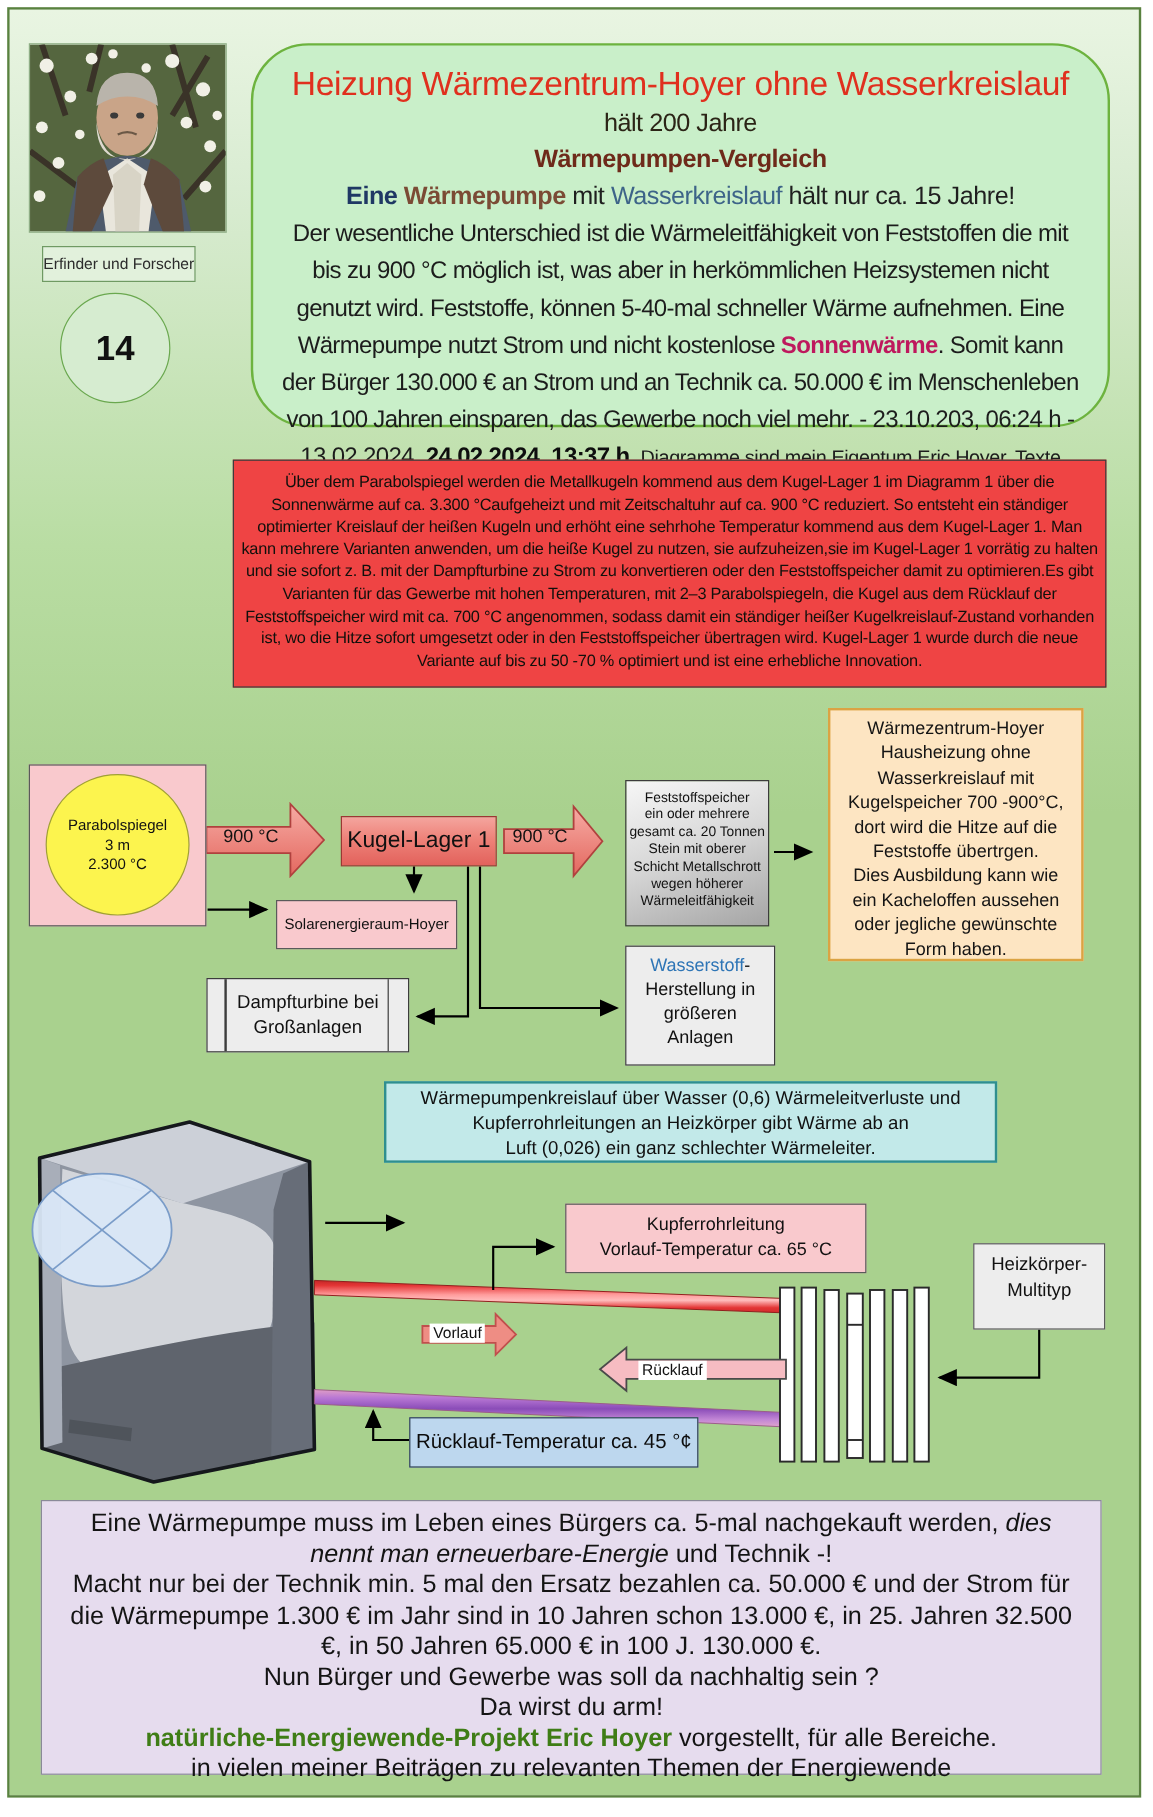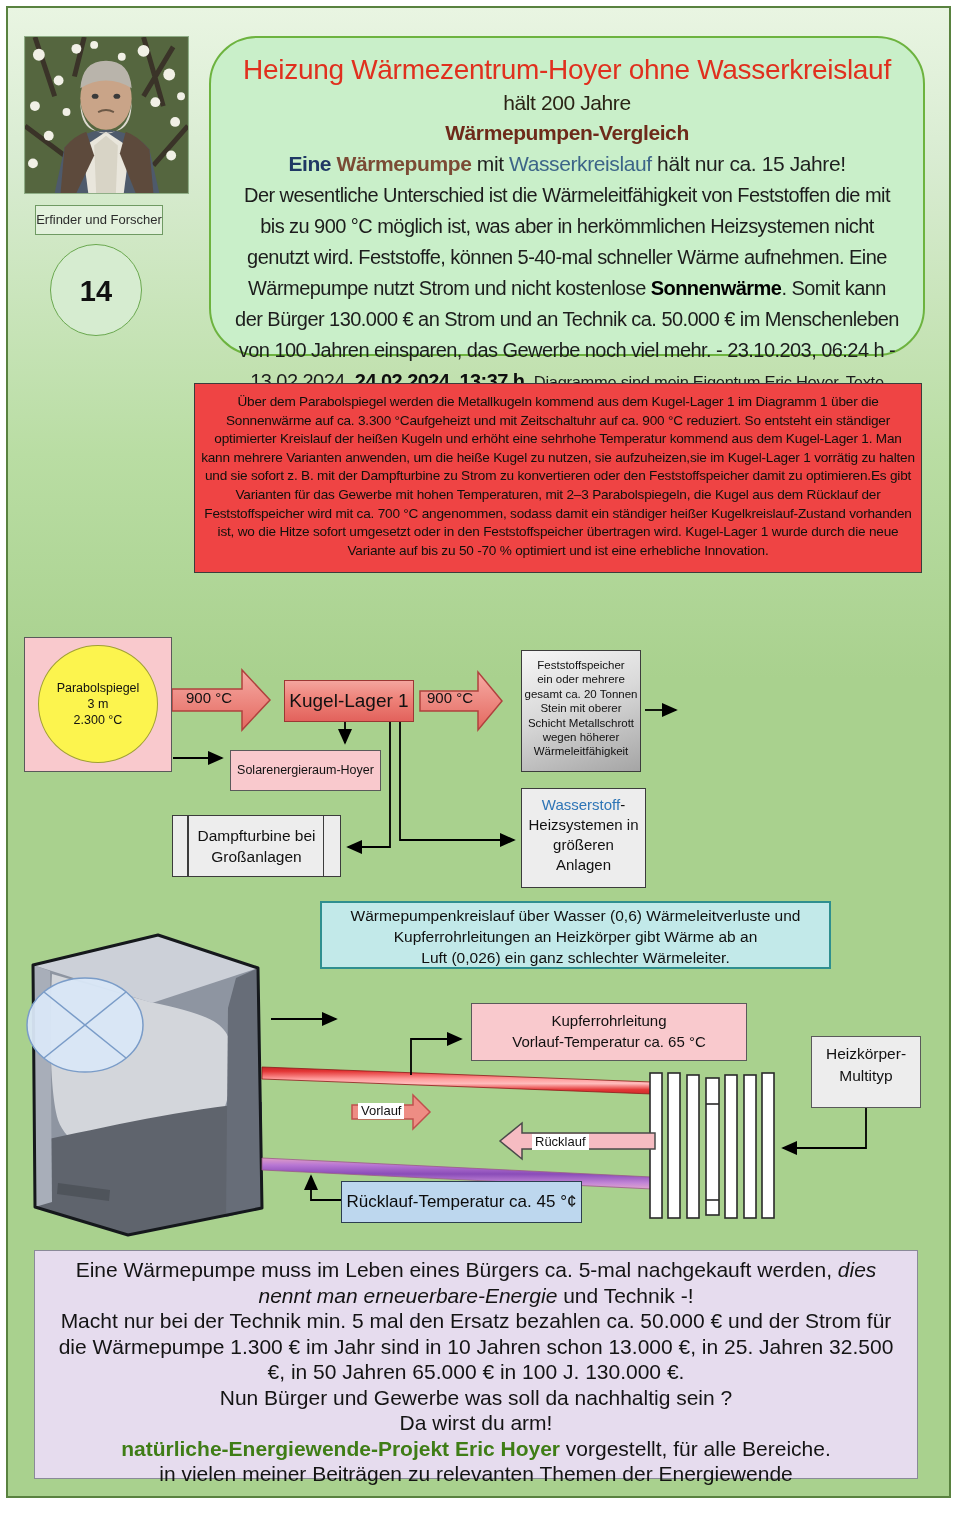--- a/index.html
+++ b/index.html
@@ -22,21 +22,21 @@
   #title-box{left:209px;top:36px;width:716px;height:320px;border:2px solid #6db33f;
              border-radius:48px;background:#c9efc9;padding:14px 24px 0 24px;color:#1f1f1f;}
   .tb1{font-size:28px;color:#e0301e;line-height:36px;letter-spacing:-0.3px;}
   .tb2{font-size:21px;line-height:30px;color:#2b2416;letter-spacing:-0.4px;}
   .tb3{font-size:21px;line-height:30px;font-weight:bold;color:#6e2a1a;letter-spacing:-0.4px;}
   .tb4{font-size:21px;line-height:32px;letter-spacing:-0.4px;}
   .tb4 .eine{font-weight:bold;color:#1f3864;}
   .tb4 .wp{font-weight:bold;color:#7b4b35;}
   .tb4 .wk{color:#3d6488;}
   .tbody{font-size:20px;line-height:31px;letter-spacing:-0.55px;color:#1c1c1c;}
-  .tbody .sun{font-weight:bold;color:#000000;}
+  .tbody .sun{font-weight:bold;color:#be185d;}
   .tbody .datebold{font-weight:bold;color:#0e0e0e;margin-top:33px;}
   .tbody .notice{font-size:16.5px;letter-spacing:-0.3px;}
 
   
   #info-box{left:194px;top:383px;width:728px;height:190px;background:#ef4444;
             border:1px solid #3c3c3c;color:#10100c;font-size:13.6px;line-height:18.6px;
             letter-spacing:-0.2px;padding:9px 4px;}
 
   
   #parabol-box{left:24px;top:637px;width:148px;height:135px;background:#f9c9cd;border:1px solid #5a5a5a;}
@@ -63,21 +63,21 @@
   .dampf-line{position:absolute;top:0;bottom:0;width:1.5px;background:#3c3c3c;}
   #wasserstoff-box{left:521px;top:788px;width:125px;height:100px;background:#ededed;
                    border:1.5px solid #3c3c3c;color:#111;font-size:15px;line-height:20px;padding-top:6px;}
   .h2blue{color:#2e75b6;}
 
   
   #cyan-box{left:320px;top:901px;width:511px;height:68px;background:#c2e9e9;border:2px solid #2f8f8f;
             color:#101010;font-size:15.5px;line-height:21px;white-space:pre-line;padding-top:2px;}
 
   
-  #kupfer-box{left:471px;top:1003px;width:276px;height:58px;background:#f9c9cd;border:1px solid #5a5a5a;
+  #kupfer-box{left:471px;top:1003px;width:251px;height:58px;background:#f9c9cd;border:1px solid #5a5a5a;
               color:#111;font-size:15px;line-height:21px;white-space:pre-line;padding-top:6px;}
   #heiz-box{left:811px;top:1036px;width:110px;height:72px;background:#ededed;border:1.5px solid #5a5a5a;
             color:#111;font-size:15.5px;line-height:22px;white-space:pre-line;padding-top:6px;}
   #vorlauf-label{left:358px;top:1103px;background:#ffffff;color:#111;font-size:13px;
                  line-height:16px;padding:0 3px;}
   #ruecklauf-label{left:532px;top:1134px;background:#ffffff;color:#111;font-size:13px;
                    line-height:16px;padding:0 3px;}
   #rtemp-box{left:341px;top:1181px;width:241px;height:42px;background:#bdd7ee;border:1.5px solid #2c3e50;
              color:#0c0c0c;font-size:17px;line-height:39px;}
 
@@ -170,30 +170,40 @@
   <div id="arrow1-label" class="abs ctr arrow-label">900 °C</div>
   <div id="kugel-box" class="abs ctr">Kugel-Lager 1</div>
   <div id="arrow2-label" class="abs ctr arrow-label">900 °C</div>
   <div id="feststoff-box" class="abs ctr">Feststoffspeicher
 ein oder mehrere
 gesamt ca. 20 Tonnen
 Stein mit oberer
 Schicht Metallschrott
 wegen höherer
 Wärmeleitfähigkeit</div>
+  <div id="orange-box" class="abs ctr">Wärmezentrum-Hoyer
+Hausheizung ohne
+Wasserkreislauf mit
+Kugelspeicher 700 -900°C,
+dort wird die Hitze auf die
+Feststoffe übertrgen.
+Dies Ausbildung kann wie
+ein Kacheloffen aussehen
+oder jegliche gewünschte
+Form haben.</div>
   <div id="dampf-box" class="abs ctr">
     <div class="dampf-line" style="left:14px"></div>
     <div class="dampf-line" style="right:16px"></div>
     <div>Dampfturbine bei</div>
     <div>Großanlagen</div>
   </div>
   <div id="solar-box" class="abs ctr">Solarenergieraum-Hoyer</div>
   <div id="wasserstoff-box" class="abs ctr">
     <div><span class="h2blue">Wasserstoff</span><span>-</span></div>
-    <div>Heizsystemen in</div>
+    <div>Herstellung in</div>
     <div>größeren</div>
     <div>Anlagen</div>
   </div>
 
   <div id="cyan-box" class="abs ctr">Wärmepumpenkreislauf über Wasser (0,6) Wärmeleitverluste und
 Kupferrohrleitungen an Heizkörper gibt Wärme ab an
 Luft  (0,026) ein ganz schlechter Wärmeleiter.</div>
 
   <svg class="svg-layer" style="top:930px" width="961" height="320" viewBox="0 0 961 320">
     <defs>

